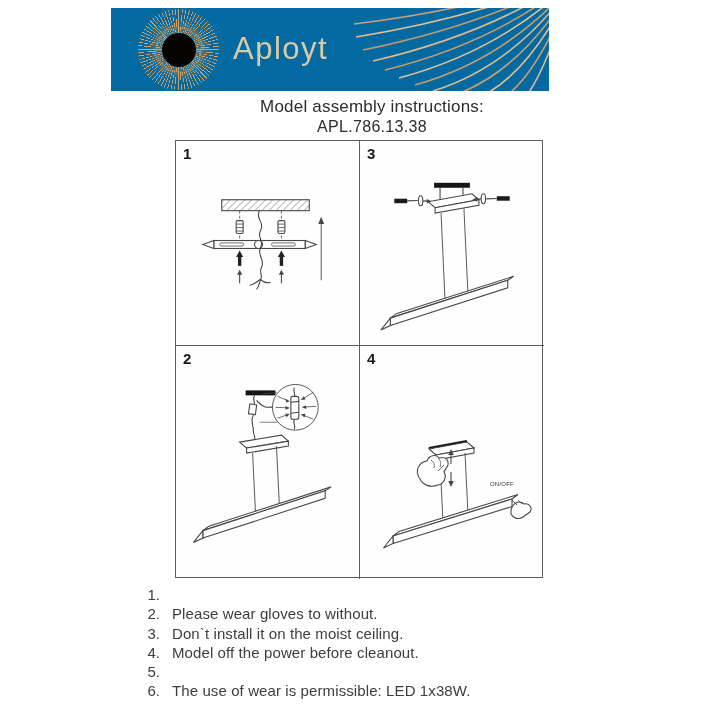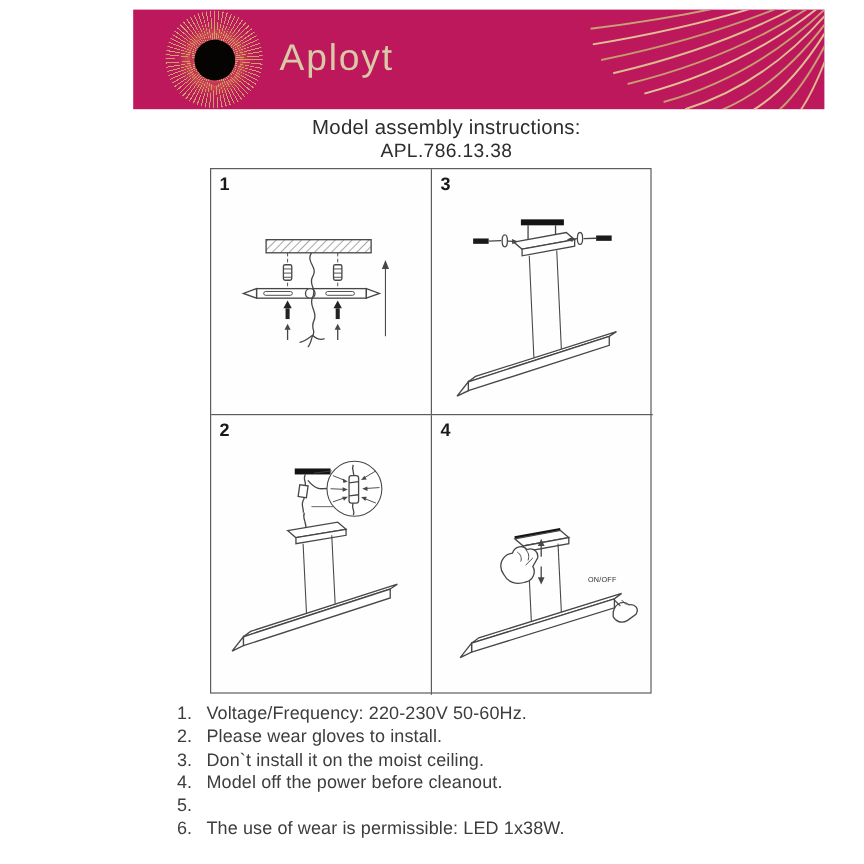--- a/index.html
+++ b/index.html
@@ -6,22 +6,22 @@
   body{
     width:720px;height:720px;background:#ffffff;
     font-family:"Liberation Sans","DejaVu Sans",sans-serif;
     position:relative;overflow:hidden;
     -webkit-font-smoothing:antialiased;
   }
   #page{position:absolute;inset:0;}
 
   
   .banner{
-    position:absolute;left:111px;top:8px;width:576px;height:83px;
-    background:#be185d;overflow:hidden;
+    position:absolute;left:111px;top:8px;width:438px;height:83px;
+    background:#0369a1;overflow:hidden;
   }
   .sunburst{
     position:absolute;left:27px;top:1px;width:81px;height:81px;border-radius:50%;
     background:repeating-conic-gradient(from 0deg,#c9a16a 0deg 1.3deg,rgba(0,0,0,0) 1.3deg 5.0deg);
   }
   .sunburst::before{
     content:"";position:absolute;left:50%;top:50%;width:42px;height:42px;
     transform:translate(-50%,-50%);border-radius:50%;
     box-shadow:0 0 10px 4px rgba(222,150,70,0.55);
   }
@@ -260,25 +260,24 @@
         </g>
       </svg>
       <span class="panel-num">4</span>
       <span class="switch-label">ON/OFF</span>
     </div>
   </div>
 
   <div class="instructions">
     <div class="instr-row">
       <span class="instr-num">1.</span>
-      <span class="instr-text">Voltage/Frequency: 220-230V 50-60Hz.</span>
     </div>
     <div class="instr-row">
       <span class="instr-num">2.</span>
-      <span class="instr-text">Please wear gloves to install.</span>
+      <span class="instr-text">Please wear gloves to without.</span>
     </div>
     <div class="instr-row">
       <span class="instr-num">3.</span>
       <span class="instr-text">Don`t install it on the moist ceiling.</span>
     </div>
     <div class="instr-row">
       <span class="instr-num">4.</span>
       <span class="instr-text">Model off the power before cleanout.</span>
     </div>
     <div class="instr-row">

